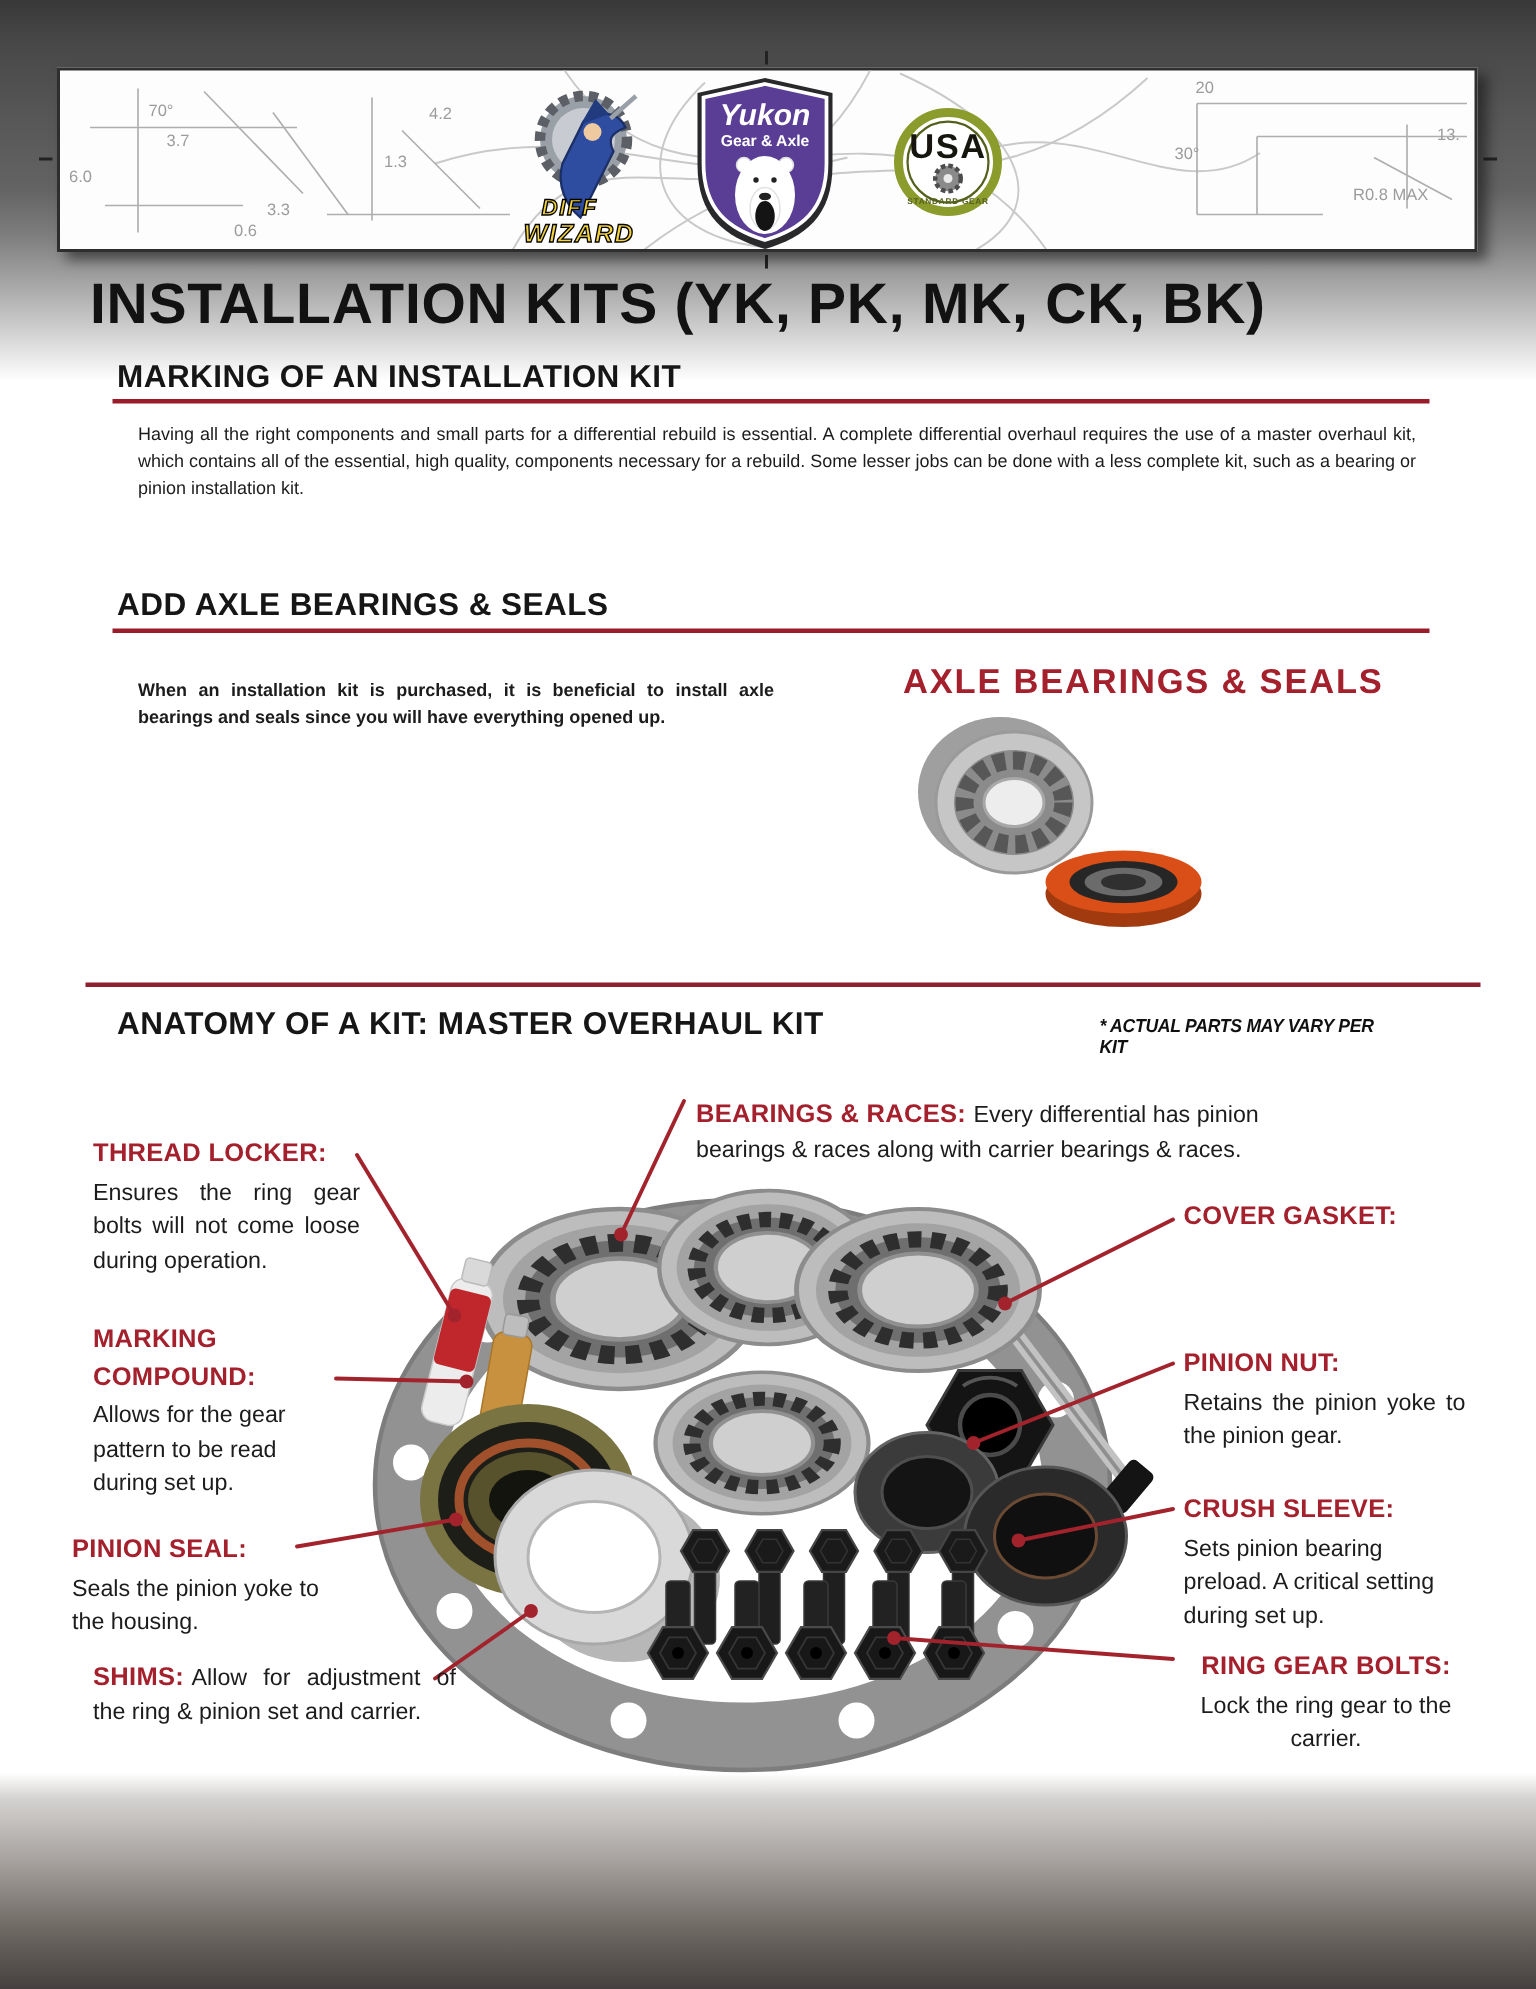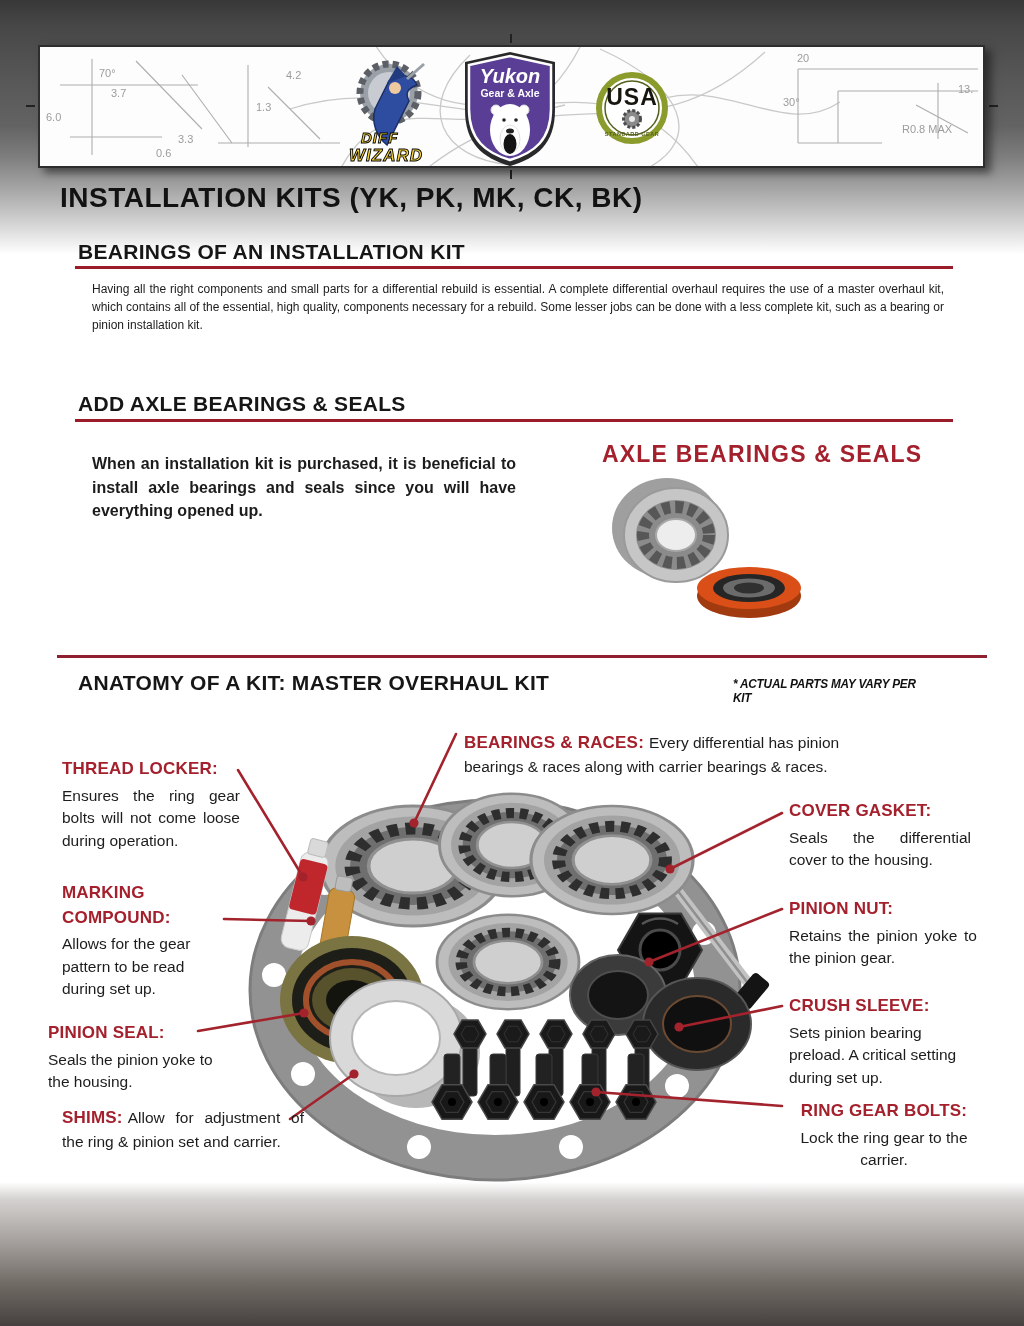--- a/index.html
+++ b/index.html
@@ -11,26 +11,26 @@
   .page{position:relative;width:1024px;height:1326px;background:#fff;}
   .abs{position:absolute;}
   .top-grad{left:0;top:0;width:1024px;height:262px;
     background:linear-gradient(180deg,#383838 0%,#474747 10%,#575757 30%,#636363 48%,#7e7e7e 60%,#a5a5a5 72%,#cfcfcf 84%,#ffffff 97%);}
   .bottom-grad{left:0;top:1182px;width:1024px;height:144px;
     background:linear-gradient(180deg,#ffffff 0%,#d4d2d0 12%,#a49f9c 42%,#6f6963 72%,#464140 100%);}
   .banner{left:38px;top:45px;width:947px;height:123px;background:#fdfdfd;border:2px solid #2e2e2e;
     box-shadow:6px 5px 8px rgba(15,15,15,.55);z-index:3;}
   .banner svg{position:absolute;left:0;top:0;}
   .tick{position:absolute;background:#222;z-index:2;}
-  h1.title{position:absolute;left:60px;top:182px;font-size:28px;font-weight:bold;color:#121212;
+  h1.title{position:absolute;left:60px;top:182px;font-size:38px;font-weight:bold;color:#121212;
     letter-spacing:.5px;z-index:3;text-align:right;}
   h2.sec{position:absolute;font-size:21px;font-weight:bold;color:#161616;letter-spacing:.3px;z-index:2;}
   .rule{position:absolute;height:3px;background:var(--rule);z-index:2;}
   p.body{position:absolute;font-size:12px;line-height:1.5;color:#1c1c1c;text-align:justify;}
-  p.bold{font-weight:bold;font-size:16px;line-height:1.47;}
+  p.bold{font-weight:bold;font-size:12px;line-height:1.47;}
   .axle-photo-head{position:absolute;left:602px;top:441px;font-size:23px;font-weight:bold;
     color:var(--red);letter-spacing:1.2px;}
   .anatomy-note{position:absolute;left:733px;top:677px;width:210px;font-size:12.5px;font-weight:bold;
     font-style:italic;color:#101010;letter-spacing:-.2px;transform:scaleX(.94);transform-origin:left;}
   .co{position:absolute;color:#1c1c1c;font-size:15.5px;line-height:1.45;z-index:4;}
   .co .lbl{color:var(--red);font-weight:bold;font-size:17px;letter-spacing:.2px;}
   .co.block .lbl{display:block;margin-bottom:3px;}
   .co.inline .lbl{margin-right:5px;}
   .co.just{text-align:justify;}
   svg text{font-family:"Liberation Sans",sans-serif;}
@@ -130,21 +130,21 @@
         <text x="35" y="32" text-anchor="middle" font-size="23" font-weight="bold" fill="#16160f" letter-spacing="1">USA</text>
         <circle cx="35" cy="46" r="8.5" fill="#8a8a8a" stroke="#4c4c4c" stroke-width="3" stroke-dasharray="3 2"></circle>
         <circle cx="35" cy="46" r="3" fill="#e9e9e9"></circle>
         <text x="35" y="63" text-anchor="middle" font-size="5.5" font-weight="bold" fill="#55601c" letter-spacing=".5">STANDARD GEAR</text>
       </g>
     </svg>
   </div>
 
   <h1 class="title">INSTALLATION KITS (YK, PK, MK, CK, BK)</h1>
 
-  <h2 class="sec" style="left:78px;top:240px;">BEARINGS OF AN INSTALLATION KIT</h2>
+  <h2 class="sec" style="left:78px;top:240px;">MARKING OF AN INSTALLATION KIT</h2>
   <div class="rule" style="left:75px;top:266px;width:878px;"></div>
   <p class="body" style="left:92px;top:280px;width:852px;">Having all the right components and small parts for a differential rebuild is essential. A complete differential overhaul requires the use of a master overhaul kit, which contains all of the essential, high quality, components necessary for a rebuild. Some lesser jobs can be done with a less complete kit, such as a bearing or pinion installation kit.</p>
 
   <h2 class="sec" style="left:78px;top:392px;">ADD AXLE BEARINGS &amp; SEALS</h2>
   <div class="rule" style="left:75px;top:419px;width:878px;"></div>
   <p class="body bold" style="left:92px;top:452px;width:424px;">When an installation kit is purchased, it is beneficial to install axle bearings and seals since you will have everything opened up.</p>
   <div class="axle-photo-head">AXLE BEARINGS &amp; SEALS</div>
 
   <svg class="abs" style="left:600px;top:462px;z-index:2;" width="240" height="165" viewBox="600 462 240 165">
     <g>
@@ -325,21 +325,20 @@
   <div class="co inline just" style="left:62px;top:1106px;width:242px;">
     <span class="lbl">SHIMS:</span><span class="txt">Allow for adjustment of the ring &amp; pinion set and carrier.</span>
   </div>
 
   <div class="co inline" style="left:464px;top:731px;width:430px;">
     <span class="lbl">BEARINGS &amp; RACES:</span><span class="txt">Every differential has pinion bearings &amp; races along with carrier bearings &amp; races.</span>
   </div>
 
   <div class="co block just" style="left:789px;top:799px;width:182px;">
     <span class="lbl">COVER GASKET:</span>
-    <span class="txt">Seals the differential cover to the housing.</span>
   </div>
 
   <div class="co block just" style="left:789px;top:897px;width:188px;">
     <span class="lbl">PINION NUT:</span>
     <span class="txt">Retains the pinion yoke to the pinion gear.</span>
   </div>
 
   <div class="co block" style="left:789px;top:994px;width:172px;">
     <span class="lbl">CRUSH SLEEVE:</span>
     <span class="txt">Sets pinion bearing preload. A critical setting during set up.</span>

